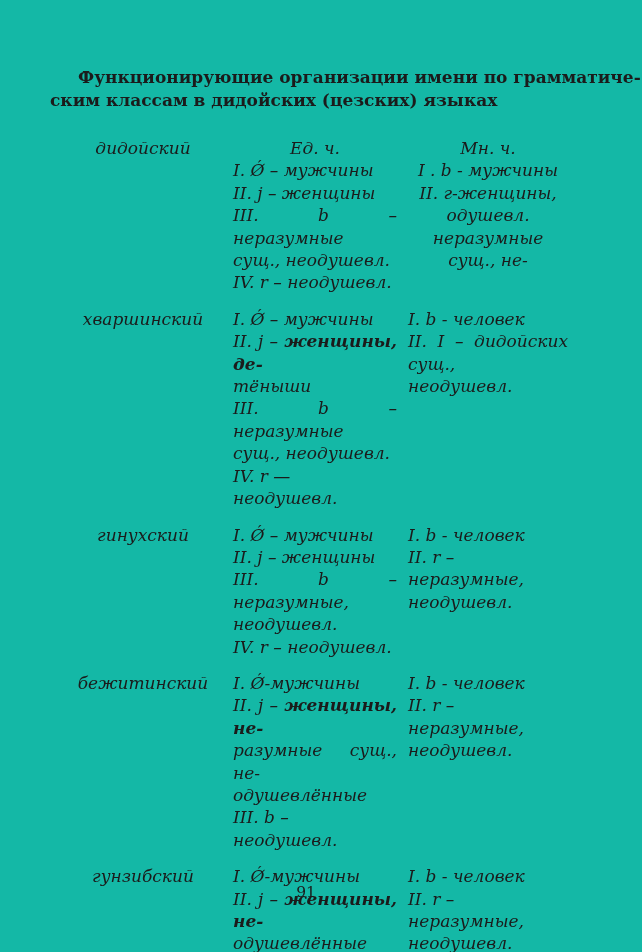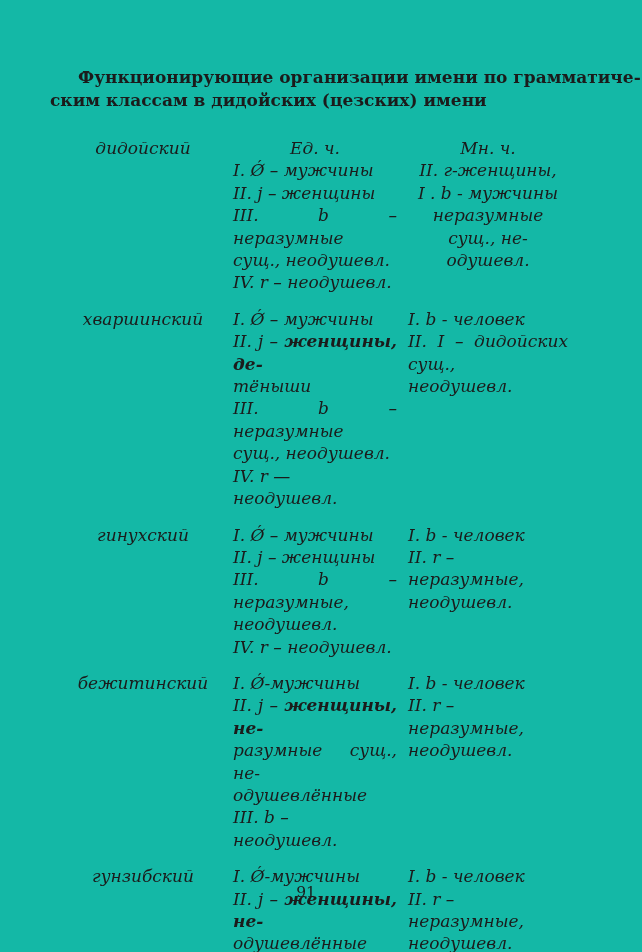--- a/index.html
+++ b/index.html
@@ -41,40 +41,40 @@
     font-size: 15.5px;
   }
 </style>
 </head>
 <body>
 
 <div class="page">
 
   <div class="title">
     <div class="title-line">Функционирующие организации имени по грамматиче-</div>
-    <div class="title-line">ским классам в дидойских (цезских) имени</div>
+    <div class="title-line">ским классам в дидойских (цезских) языках</div>
   </div>
 
   <div class="class-table">
       <div class="row">
         <div class="col col-lang">дидойский</div>
         <div class="col col-sg">
           <div class="line align-center"><span class="seg">Ед. ч.</span></div>
           <div class="line align-left"><span class="seg">I. Ǿ – мужчины</span></div>
           <div class="line align-left"><span class="seg">II. j – женщины</span></div>
           <div class="line align-justify"><span class="seg">III. b – неразумные</span></div>
           <div class="line align-left"><span class="seg">сущ., неодушевл.</span></div>
           <div class="line align-left"><span class="seg">IV. r – неодушевл.</span></div>
         </div>
         <div class="col col-pl">
           <div class="line align-center"><span class="seg">Мн. ч.</span></div>
+          <div class="line align-center"><span class="seg">I . b - мужчины</span></div>
           <div class="line align-center"><span class="seg">II. г-женщины,</span></div>
-          <div class="line align-center"><span class="seg">I . b - мужчины</span></div>
+          <div class="line align-center"><span class="seg">одушевл.</span></div>
           <div class="line align-center"><span class="seg">неразумные сущ., не-</span></div>
-          <div class="line align-center"><span class="seg">одушевл.</span></div>
         </div>
       </div>
       <div class="row">
         <div class="col col-lang">хваршинский</div>
         <div class="col col-sg">
           <div class="line align-left"><span class="seg">I. Ǿ – мужчины</span></div>
           <div class="line align-justify"><span class="seg">II. j – </span><span class="seg-bold">женщины, де-</span></div>
           <div class="line align-left"><span class="seg">тёныши</span></div>
           <div class="line align-justify"><span class="seg">III. b – неразумные</span></div>
           <div class="line align-left"><span class="seg">сущ., неодушевл.</span></div>

